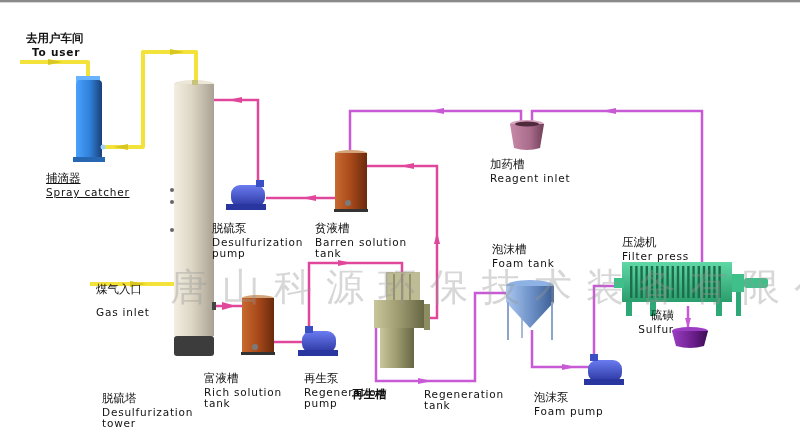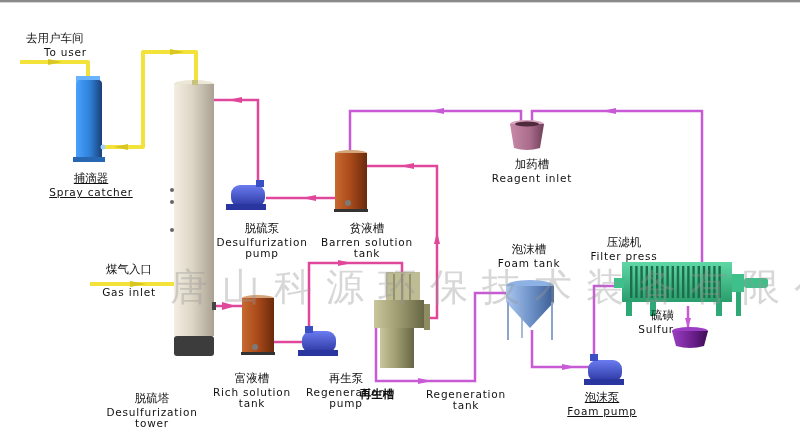--- a/index.html
+++ b/index.html
@@ -1,20 +1,20 @@
 <!DOCTYPE html>
 <html><head>
 <meta charset="utf-8">
 <style>
   html, body { margin: 0; padding: 0; background: #ffffff; }
   body { width: 800px; height: 443px; overflow: hidden; position: relative; font-family: "DejaVu Sans", "Liberation Sans", sans-serif; }
   .topbar { position: absolute; left: 0; top: 0; width: 800px; height: 2px; background: #8a8a8a; }
   .topbar2 { position: absolute; left: 0; top: 2px; width: 800px; height: 1px; background: #d6d6d6; }
   #diagram { position: absolute; left: 0; top: 0; width: 800px; height: 443px; }
-  .lbl { position: absolute; text-align: center; color: #111; line-height: 1.05; white-space: nowrap; }
+  .lbl { position: absolute; text-align: left; color: #111; line-height: 1.05; white-space: nowrap; }
   .zh { font-family: "DejaVu Serif", "Liberation Serif", serif; font-size: 11.5px; display: block; margin-bottom: 3px; }
   .en { font-family: "DejaVu Sans", "Liberation Sans", sans-serif; font-size: 10.5px; letter-spacing: 0.8px; display: block; }
   .watermark { position: absolute; left: 170px; top: 262px; font-family: "DejaVu Sans", "Liberation Sans", sans-serif; font-size: 38px; letter-spacing: 14px; color: rgba(150,150,150,0.38); white-space: nowrap; pointer-events: none; }
 </style>
 </head>
 <body>
 
 <div class="topbar"></div>
 <div class="topbar2"></div>
 
@@ -214,30 +214,30 @@
   </g>
 
   <g>
     <ellipse cx="690" cy="331" rx="18" ry="4" fill="#9b3ec4"></ellipse>
     <path d="M672,331 L676,346 Q690,350 704,346 L708,331 Z" fill="url(#gSulfur)"></path>
   </g>
 </svg>
 
 <div class="watermark">唐山科源环保技术装备有限公司</div>
 
-<div class="lbl" style="left:26px; top:32px; text-align:left;">
+<div class="lbl" style="left:26px; top:32px; text-align:left;font-weight:bold;">
   <span class="zh">去用户车间</span>
-  <span class="en" style="margin-left:18px;">To user</span>
+  <span class="en" style="margin-left:6px;">To user</span>
 </div>
 <div class="lbl" style="left:46px; top:172px; width:90px;text-decoration:underline;">
   <span class="zh">捕滴器</span>
   <span class="en">Spray catcher</span>
 </div>
 <div class="lbl" style="left:96px; top:263px; width:66px;">
-  <span class="zh" style="margin-bottom:12px;">煤气入口</span>
+  <span class="zh" style="margin-bottom:12px;margin-top:20px;">煤气入口</span>
   <span class="en">Gas inlet</span>
 </div>
 <div class="lbl" style="left:102px; top:392px; width:100px;">
   <span class="zh">脱硫塔</span>
   <span class="en">Desulfurization</span>
   <span class="en">tower</span>
 </div>
 <div class="lbl" style="left:212px; top:222px; width:100px;">
   <span class="zh">脱硫泵</span>
   <span class="en">Desulfurization</span>
@@ -266,24 +266,24 @@
   <span class="zh">再生槽</span>
 </div>
 <div class="lbl" style="left:424px; top:389px; width:84px;">
   <span class="en">Regeneration</span>
   <span class="en">tank</span>
 </div>
 <div class="lbl" style="left:492px; top:243px; width:74px;">
   <span class="zh">泡沫槽</span>
   <span class="en">Foam tank</span>
 </div>
-<div class="lbl" style="left:564px; top:391px; width:76px;text-decoration:underline;">
+<div class="lbl" style="left:534px; top:391px; width:76px;">
   <span class="zh">泡沫泵</span>
   <span class="en">Foam pump</span>
 </div>
-<div class="lbl" style="left:586px; top:236px; width:76px;">
+<div class="lbl" style="left:622px; top:236px; width:76px;">
   <span class="zh">压滤机</span>
   <span class="en">Filter press</span>
 </div>
 <div class="lbl" style="left:634px; top:309px; width:40px; text-align:right;">
   <span class="zh" style="">硫磺</span>
   <span class="en">Sulfur</span>
 </div>
 
 </body></html>

